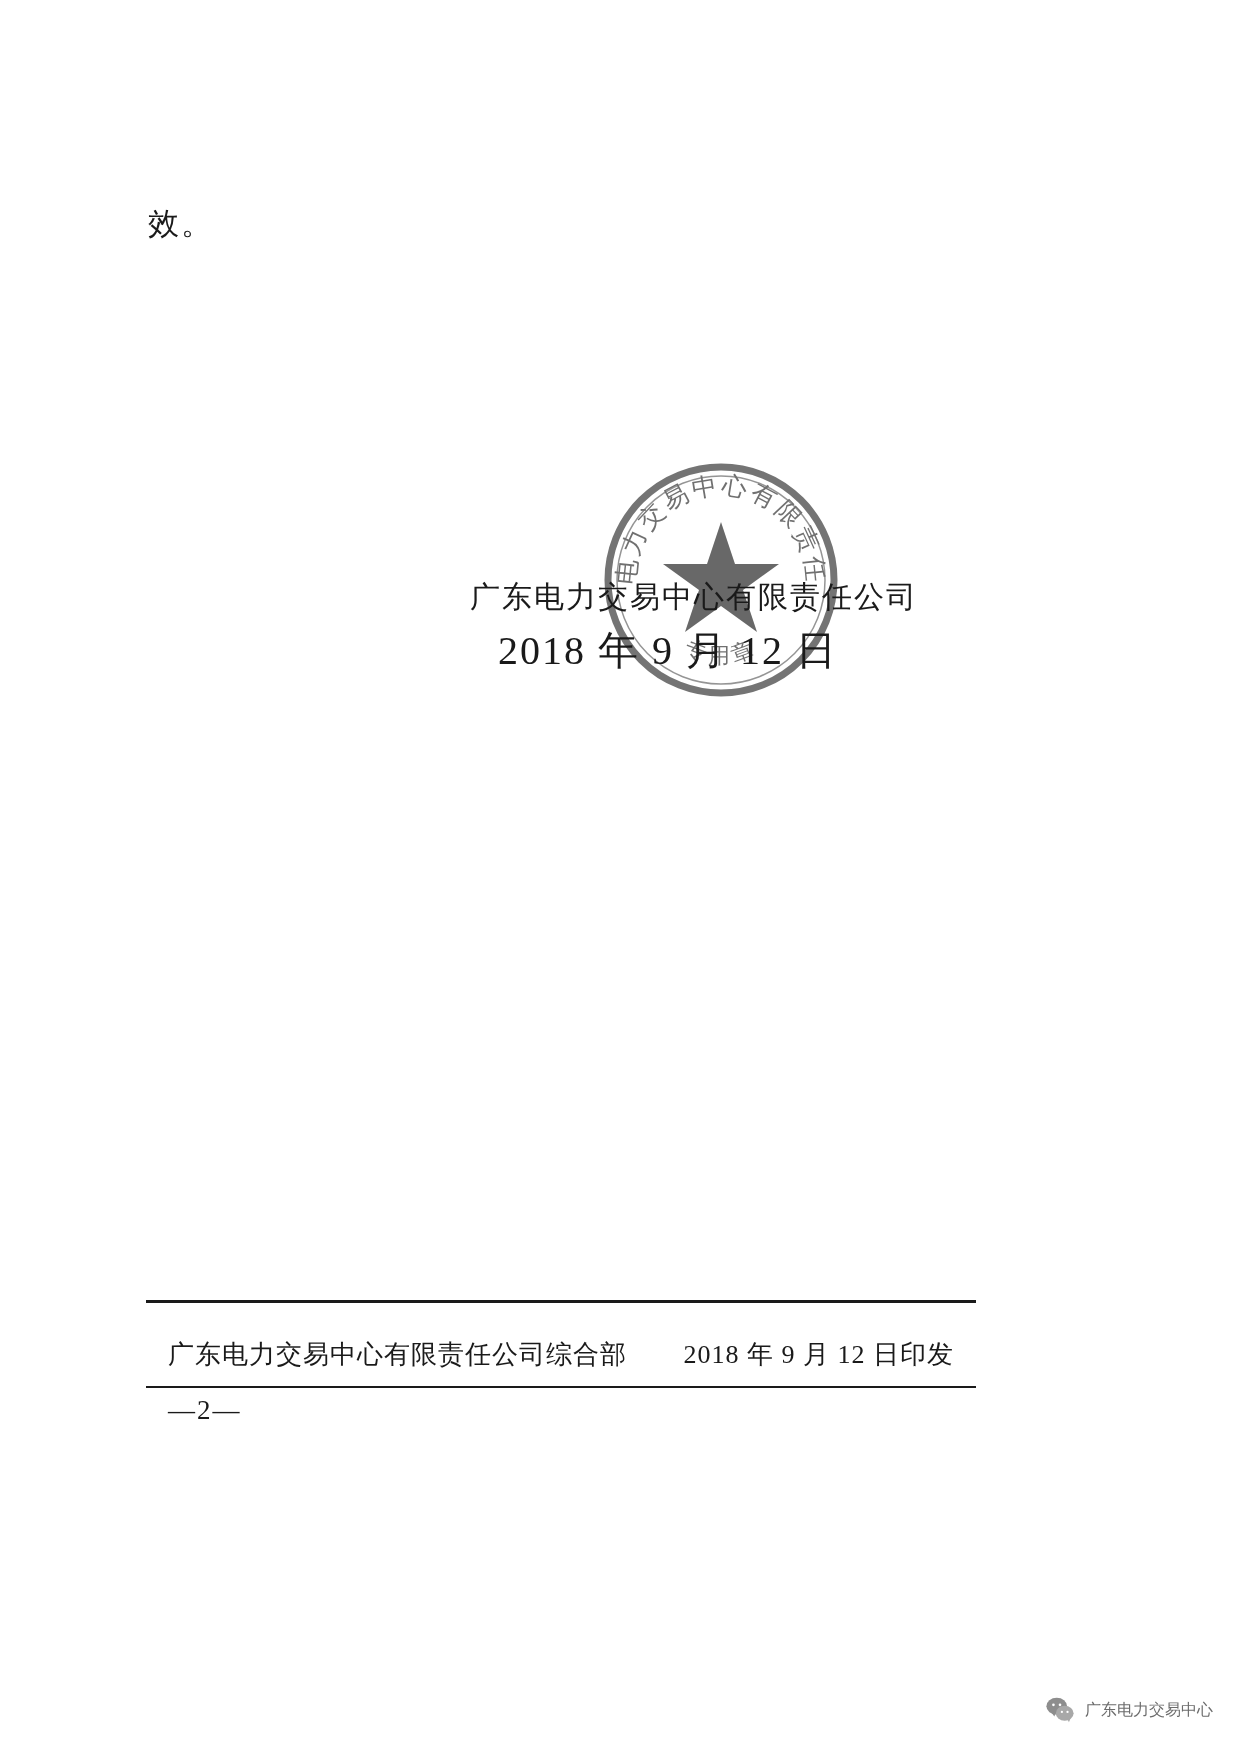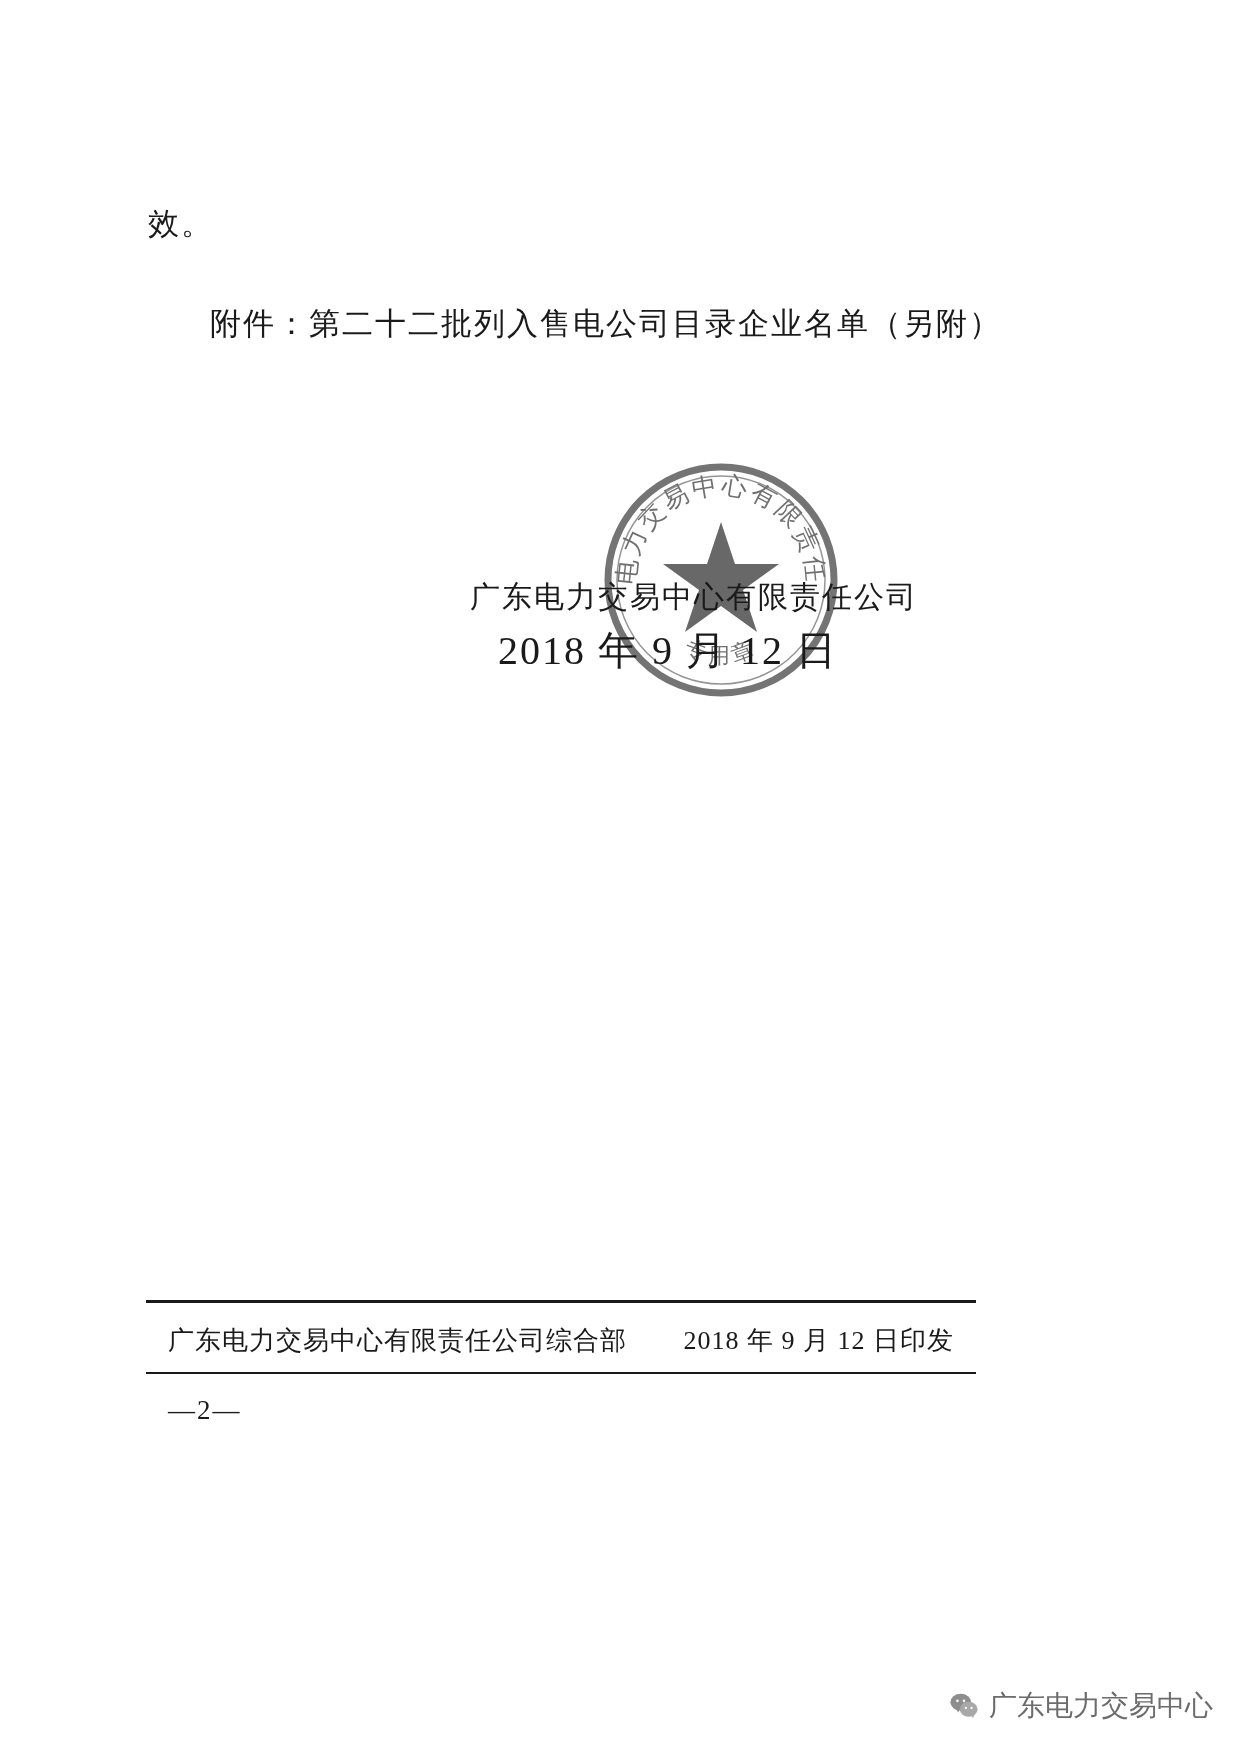--- a/index.html
+++ b/index.html
@@ -94,21 +94,21 @@
     background: #1a1a1a;
     width: 100%;
   }
   .footer .rule.thin {
     height: 2px;
   }
   .footer-row {
     display: flex;
     justify-content: space-between;
     align-items: center;
-    padding: 20px 22px 14px 22px;
+    padding: 34px 22px 14px 22px;
     font-size: 26px;
     letter-spacing: 1px;
     color: #1a1a1a;
     white-space: nowrap;
   }
   .page-number {
     position: absolute;
     left: 168px;
     top: 1395px;
     font-size: 27px;
@@ -118,39 +118,38 @@
 
   
   .wechat {
     position: absolute;
     right: 28px;
     bottom: 30px;
     display: flex;
     align-items: center;
     gap: 10px;
     color: #6c6c6c;
-    font-size: 28px;
+    font-size: 16px;
     font-family: "Liberation Sans", sans-serif;
     white-space: nowrap;
   }
   .wechat .wx-icon {
     width: 30px;
     height: 30px;
     display: inline-block;
   }
   .wechat .wx-icon svg { display:block; width:30px; height:30px; }
 </style>
 </head>
 <body>
 
 <div class="page">
 
   <div class="doc-body">
     <p class="para">效。</p>
-    <p class="para indent gap-top">附件：第二十二批列入售电公司目录企业名单（另附）</p>
   </div>
 
   <div class="seal">
     <svg viewBox="0 0 240 240" xmlns="http://www.w3.org/2000/svg">
       <circle cx="120" cy="120" r="113" fill="none" stroke="#3f3f3f" stroke-width="7"></circle>
       <circle cx="120" cy="120" r="104" fill="none" stroke="#6d6d6d" stroke-width="1.5"></circle>
       <polygon points="120,62 134,104 178,104 142,130 156,172 120,146 84,172 98,130 62,104 106,104" fill="#2f2f2f"></polygon>
       <path id="sealArcTop" d="M 34 120 A 86 86 0 0 1 206 120" fill="none"></path>
       <text font-family="'Liberation Serif', serif" font-size="25" fill="#3a3a3a" letter-spacing="3">
         <textPath href="#sealArcTop" startOffset="50%" text-anchor="middle">广东电力交易中心有限责任公司</textPath>

